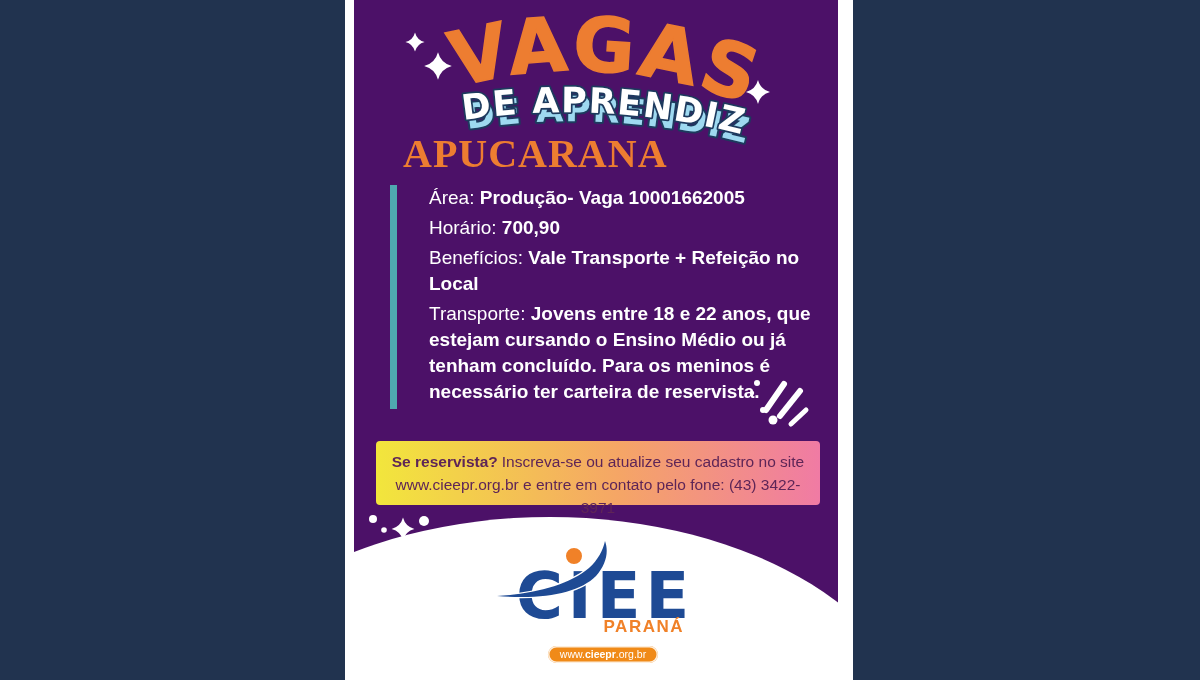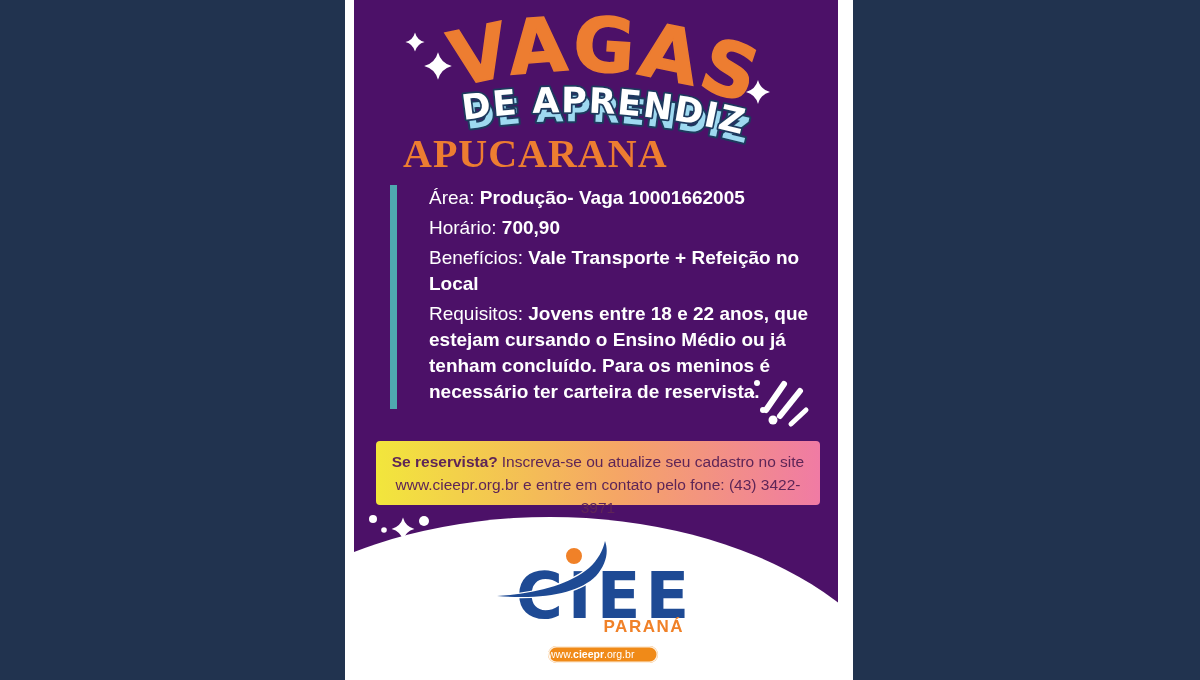--- a/index.html
+++ b/index.html
@@ -49,21 +49,21 @@
   }
 
   .logo-svg{position:absolute;left:130px;top:530px;width:230px;height:110px;}
   .logo-word{font-family:"DejaVu Sans",sans-serif;font-weight:bold;font-size:64px;fill:#1E4A94;letter-spacing:5px;text-anchor:middle;}
   .logo-region{font-family:"Liberation Sans",sans-serif;font-weight:bold;font-size:17px;fill:#F08128;letter-spacing:1.5px;text-anchor:end;}
 
   .pill{
     position:absolute;left:194px;top:646px;width:110px;height:17px;
     background:#F08A18;border-radius:9px;
     box-shadow:inset 0 0 0 1.5px rgba(255,255,255,.85);
-    color:#ffffff;font-size:10.5px;line-height:17px;white-space:nowrap;
+    color:#ffffff;font-size:10.5px;line-height:17px;text-align:center;white-space:nowrap;
   }
   .pill .b{font-weight:bold;}
 </style>
 </head>
 <body>
 
 <div class="poster">
   <div class="poster-inner">
 
     <svg class="title-svg" viewBox="0 0 486 160">
@@ -97,21 +97,21 @@
       </div>
       <div class="detail-item">
         <span class="lbl">Horário:</span>
         <span class="val">700,90</span>
       </div>
       <div class="detail-item">
         <span class="lbl">Benefícios:</span>
         <span class="val">Vale Transporte + Refeição no Local</span>
       </div>
       <div class="detail-item">
-        <span class="lbl">Requisitos:</span>
+        <span class="lbl">Transporte:</span>
         <span class="val">Jovens entre 18 e 22 anos, que estejam cursando o Ensino Médio ou já tenham concluído. Para os meninos é necessário ter carteira de reservista.</span>
       </div>
     </div>
 
     <svg class="burst-svg" viewBox="0 0 66 58">
       <g stroke="#ffffff" stroke-linecap="round" fill="none">
         <path d="M 20,40 L 38,14" stroke-width="6"></path>
         <path d="M 34,46 L 54,21" stroke-width="6"></path>
         <path d="M 45,54 L 60,40" stroke-width="5"></path>
       </g>

